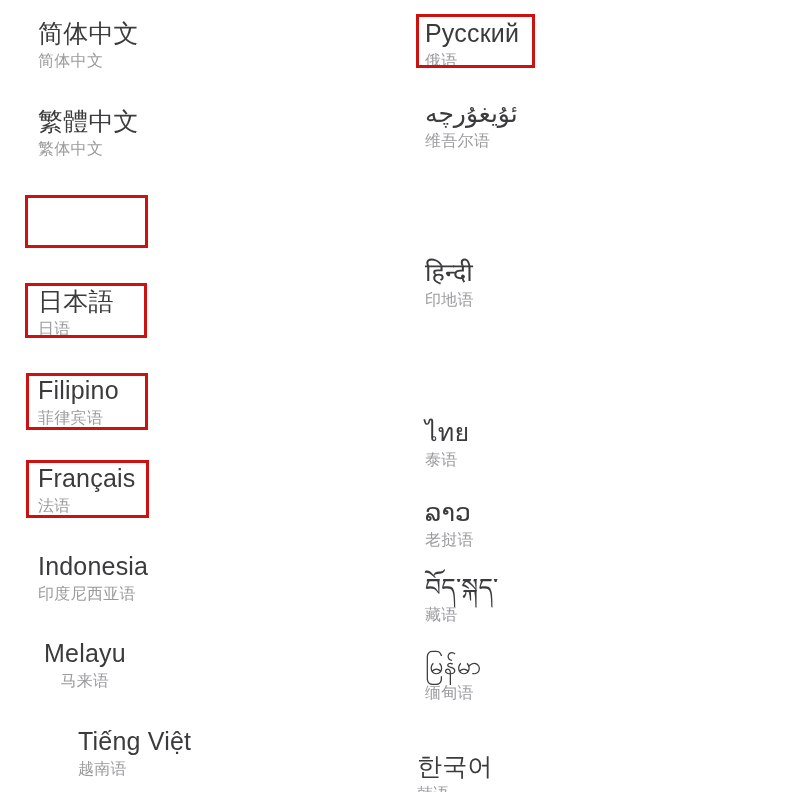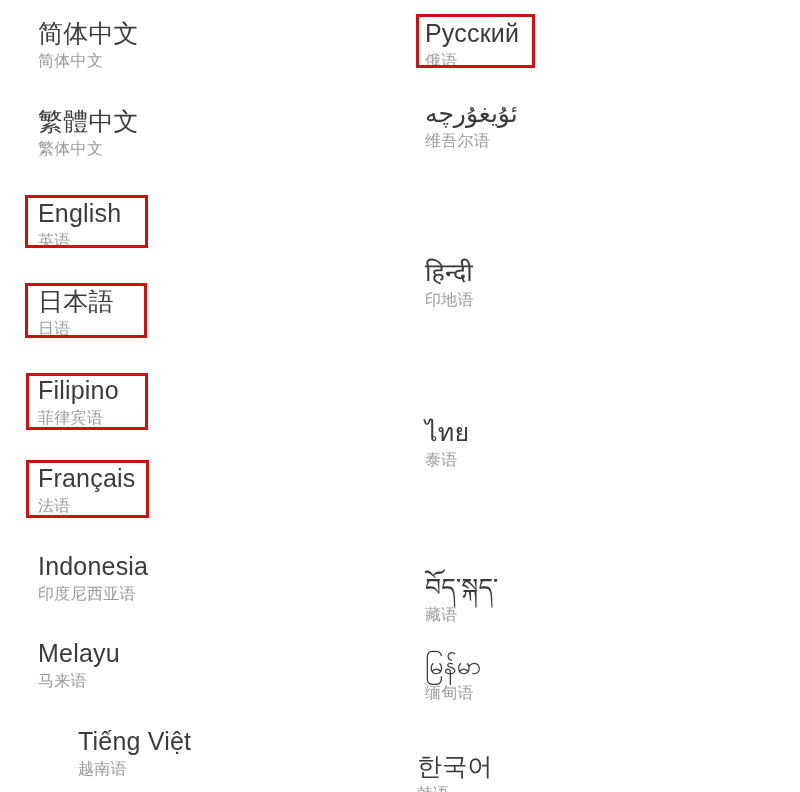--- a/index.html
+++ b/index.html
@@ -70,41 +70,37 @@
 
   <div class="column" id="col-left">
       <div class="lang-item" style="top: 18px; left: 38px;">
         <div class="lang-native">简体中文</div>
         <div class="lang-cn">简体中文</div>
       </div>
       <div class="lang-item" style="top: 106px; left: 38px;">
         <div class="lang-native">繁體中文</div>
         <div class="lang-cn">繁体中文</div>
       </div>
-      <div class="lang-item" style="top: 198px; left: 38px;">
-        <div class="lang-native">English</div>
-        <div class="lang-cn">英语</div>
-      </div>
       <div class="lang-item" style="top: 286px; left: 38px;">
         <div class="lang-native">日本語</div>
         <div class="lang-cn">日语</div>
       </div>
       <div class="lang-item" style="top: 463px; left: 38px;">
         <div class="lang-native">Français</div>
         <div class="lang-cn">法语</div>
       </div>
       <div class="lang-item" style="top: 375px; left: 38px;">
         <div class="lang-native">Filipino</div>
         <div class="lang-cn">菲律宾语</div>
       </div>
       <div class="lang-item" style="top: 551px; left: 38px;">
         <div class="lang-native">Indonesia</div>
         <div class="lang-cn">印度尼西亚语</div>
       </div>
-      <div class="lang-item" style="top: 638px; left: 38px;">
+      <div class="lang-item" style="top: 638px; left: 44px; text-align: center;">
         <div class="lang-native">Melayu</div>
         <div class="lang-cn">马来语</div>
       </div>
       <div class="lang-item" style="top: 726px; left: 38px; margin-left: 40px;">
         <div class="lang-native">Tiếng Việt</div>
         <div class="lang-cn">越南语</div>
       </div>
     </div>
   <div class="column" id="col-right">
       <div class="lang-item" style="top: 18px; left: 25px;">
@@ -115,20 +111,24 @@
         <div class="lang-native">ئۇيغۇرچە</div>
         <div class="lang-cn">维吾尔语</div>
       </div>
       <div class="lang-item" style="top: 257px; left: 25px;">
         <div class="lang-native">हिन्दी</div>
         <div class="lang-cn">印地语</div>
       </div>
       <div class="lang-item" style="top: 417px; left: 25px;">
         <div class="lang-native">ไทย</div>
         <div class="lang-cn">泰语</div>
+      </div>
+      <div class="lang-item" style="top: 497px; left: 25px;">
+        <div class="lang-native">ລາວ</div>
+        <div class="lang-cn">老挝语</div>
       </div>
       <div class="lang-item" style="top: 572px; left: 25px;">
         <div class="lang-native">བོད་སྐད་</div>
         <div class="lang-cn">藏语</div>
       </div>
       <div class="lang-item" style="top: 650px; left: 25px;">
         <div class="lang-native">မြန်မာ</div>
         <div class="lang-cn">缅甸语</div>
       </div>
       <div class="lang-item" style="top: 728px; left: 17px; margin-top: 23px;">

